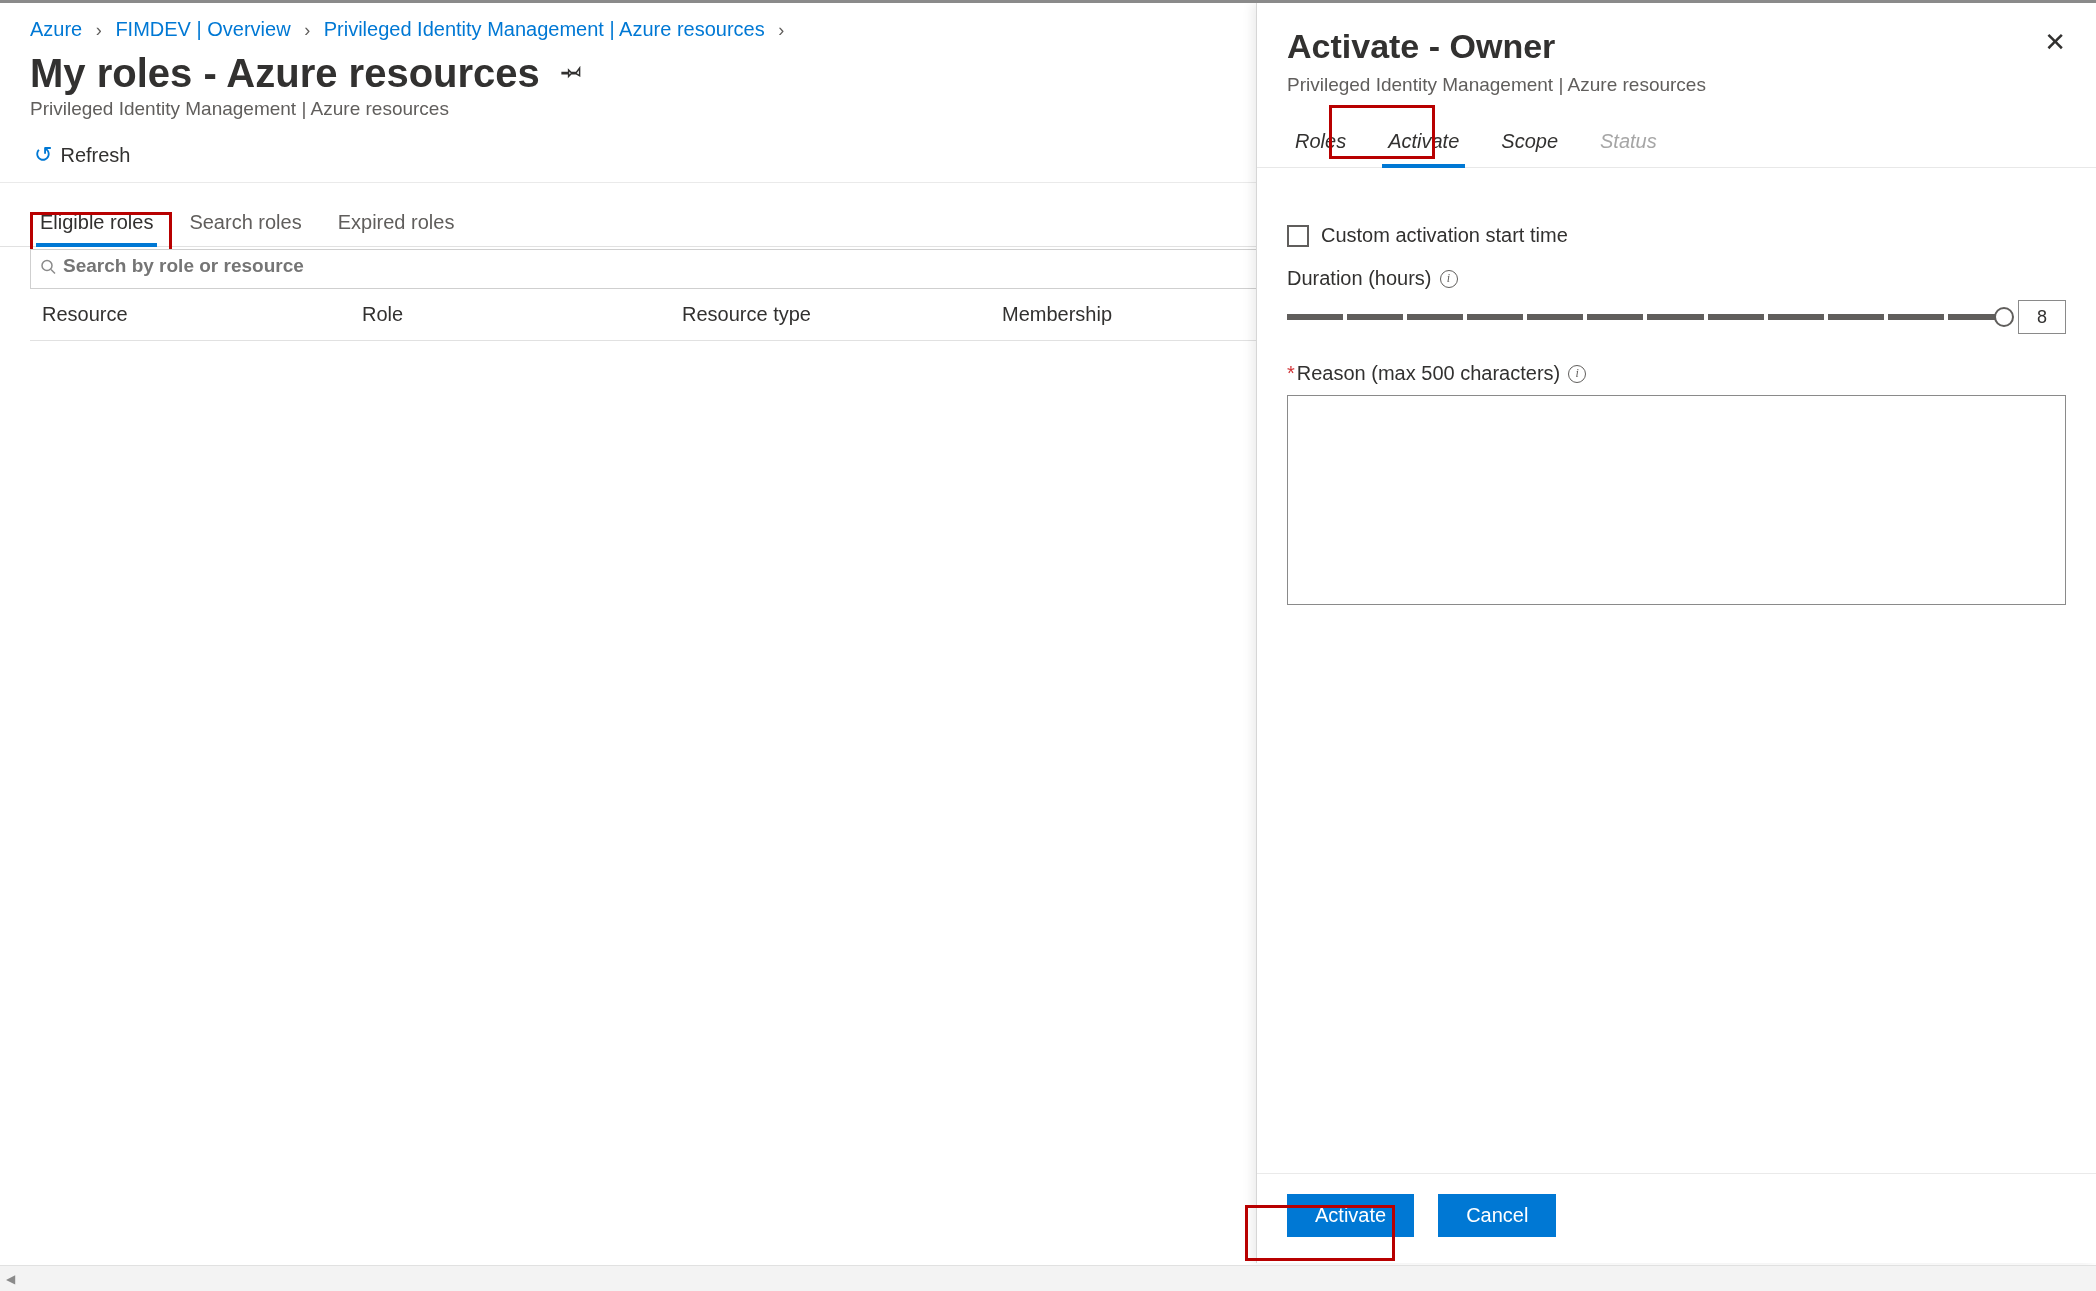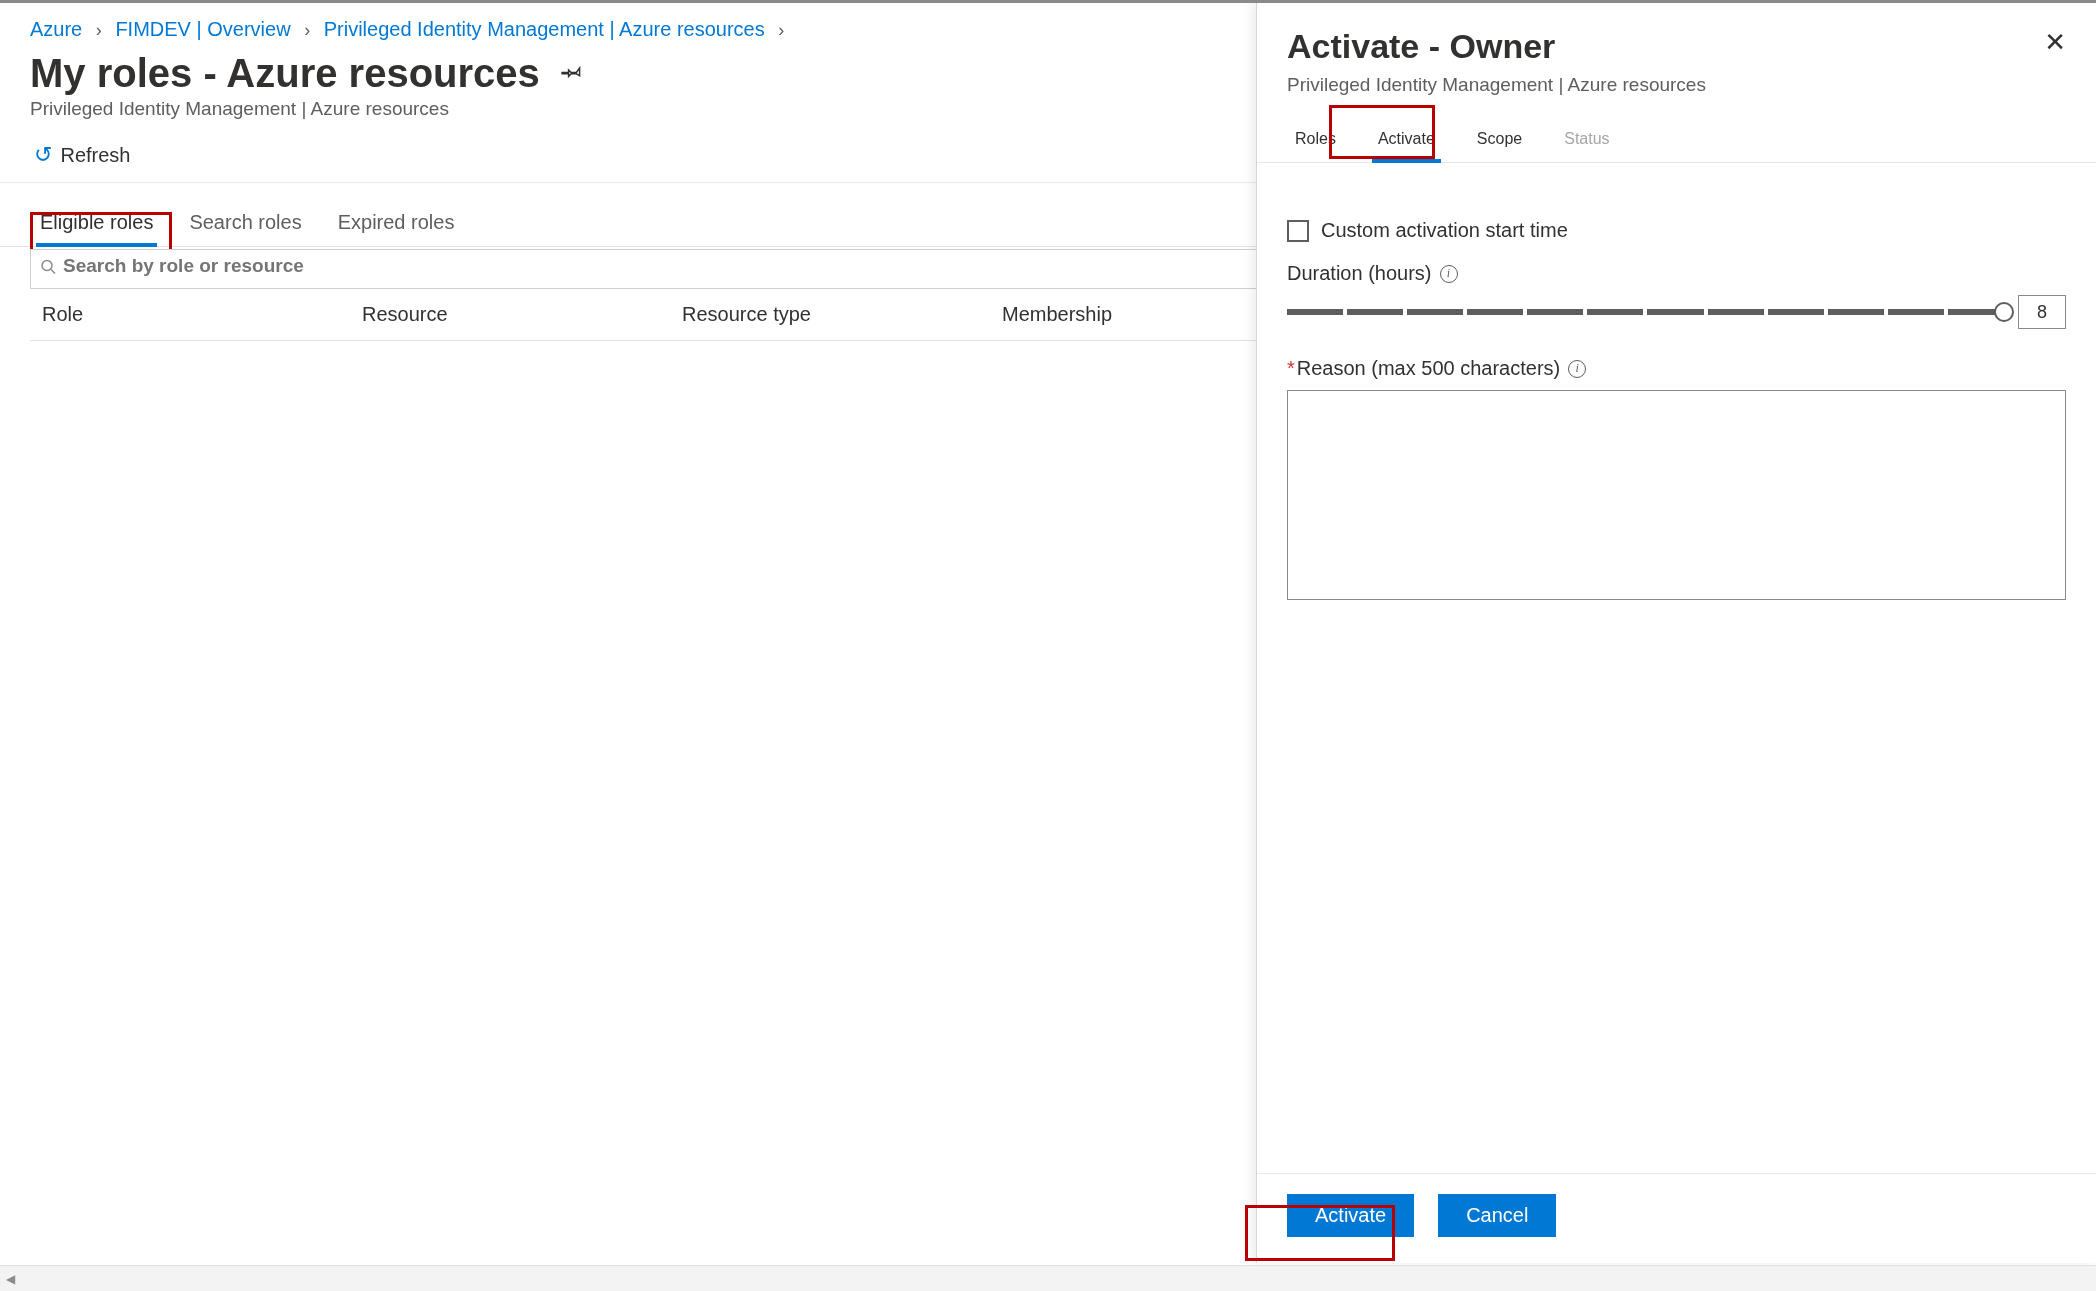--- a/index.html
+++ b/index.html
@@ -164,22 +164,23 @@
       display: flex;
       gap: 26px;
       padding: 18px 30px 0 30px;
       border-bottom: 1px solid #e8e8e8;
       position: relative;
     }
     .panel-tab {
       padding: 12px 8px 14px 8px;
       color: #323130;
       cursor: pointer;
-      font-size: 16px;
+      font-size: 20px;
       position: relative;
+      font-style: italic;
     }
     .panel-tab.disabled { color: #a6a6a6; }
     .panel-tab.active::after {
       content:"";
       position:absolute; left:2px; right:2px; bottom:-1px; height:4px; background:#0078d4;
     }
     .tab-highlight-activate {
       position: absolute;
       left: 1329px; top: 102px;
       width: 106px; height: 54px;
@@ -343,22 +344,22 @@
         <circle cx="7" cy="7" r="5"></circle>
           <line x1="11" y1="11" x2="15" y2="15"></line>
       </svg>
     </span>
     <input type="text" class="search-input" placeholder="Search by role or resource" style="">
   </div>
 </div>
 
 <div class="table">
   <div class="thead">
+    <div>Resource</div>
     <div>Role</div>
-    <div>Resource</div>
     <div>Resource type</div>
     <div>Membership</div>
   </div>
 </div>
 
 <div class="panel">
   <div class="panel-header">
     <div>
       <div class="panel-title">Activate - Owner</div>
     </div>

